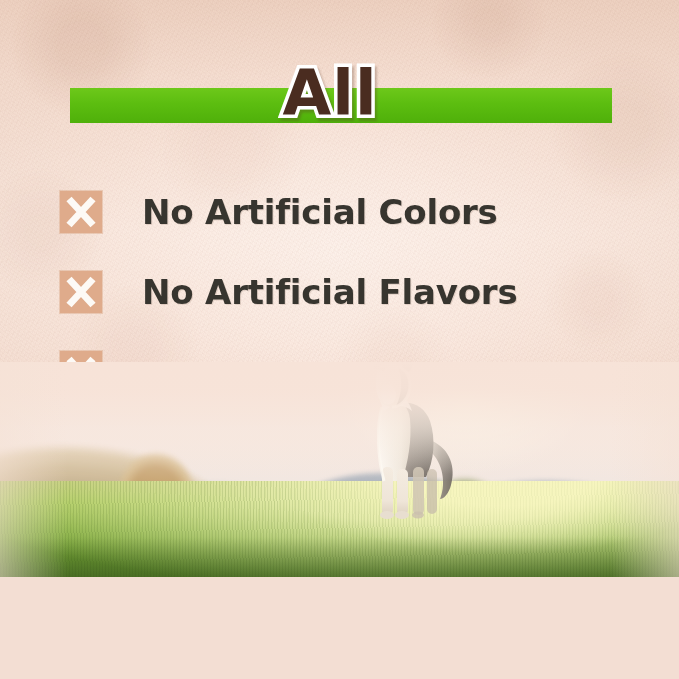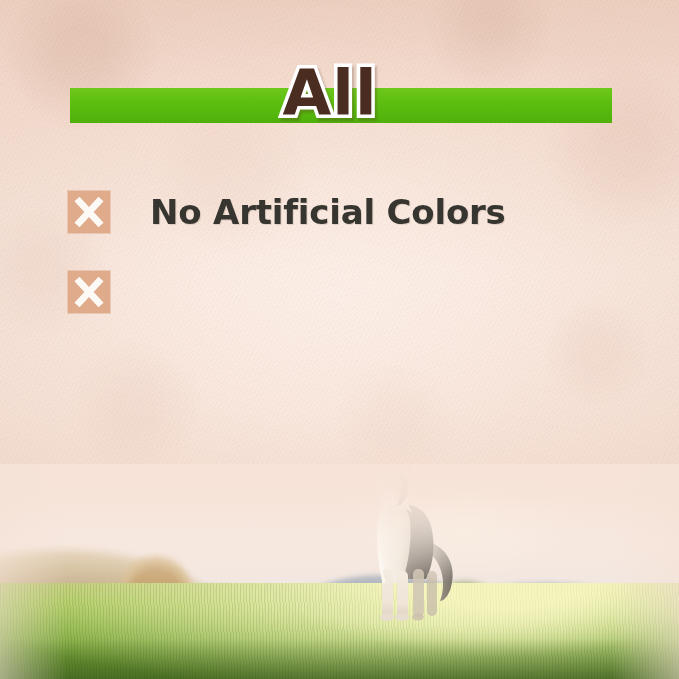--- a/index.html
+++ b/index.html
@@ -2,21 +2,21 @@
 <html><head>
 <meta charset="utf-8">
 <style>
   html,body{margin:0;padding:0;}
   body{
     width:679px;height:679px;overflow:hidden;
     font-family:"Liberation Sans", sans-serif;
     background:#f3ded3;
   }
   #poster{
-    position:relative;width:679px;height:679px;overflow:hidden;
+    position:relative;width:679px;height:577px;overflow:hidden;
     background:#f0d7cb;
   }
 
   
   .bg-base{
     position:absolute;inset:0;
     background:
       radial-gradient(ellipse 58% 46% at 50% 44%, #fdf2ec 0%, #fbeae1 34%, #f5ddd0 66%, #eed3c4 100%);
   }
   .bg-tint{
@@ -63,21 +63,21 @@
     color:#4a2c20;
     -webkit-text-stroke:7px #ffffff;
     paint-order:stroke fill;
     white-space:nowrap;
     filter:drop-shadow(2px 3px 1px rgba(90,55,35,.30));
   }
   .headline .w1{ margin-right:.30em; }
 
   
   .features{
-    position:absolute;left:68px;top:172px;width:560px;
+    position:absolute;left:60px;top:172px;width:560px;
   }
   .feature-row{
     display:flex;align-items:center;height:80px;
   }
   .xbox{
     position:relative;flex:0 0 auto;
     width:42px;height:42px;
     background:#dfab8b;
     box-shadow:0 0 0 1px rgba(222,178,150,.55);
   }
@@ -196,20 +196,28 @@
 
     <div class="feature-row">
       <div class="xbox">
         <svg width="42" height="42" viewBox="0 0 42 42" aria-hidden="true">
           <path d="M9 8 L33 34 M33 8 L9 34" stroke="#fdfaf6" stroke-width="7" stroke-linecap="butt" fill="none"></path>
         </svg>
       </div>
       <div class="feature-label">No Artificial Colors</div>
     </div>
 
+    <div class="feature-row">
+      <div class="xbox">
+        <svg width="42" height="42" viewBox="0 0 42 42" aria-hidden="true">
+          <path d="M9 8 L33 34 M33 8 L9 34" stroke="#fdfaf6" stroke-width="7" stroke-linecap="butt" fill="none"></path>
+        </svg>
+      </div>
+      <div class="feature-label">No Artificial Flavors</div>
+    </div>
 
 
     <div class="feature-row">
       <div class="xbox">
         <svg width="42" height="42" viewBox="0 0 42 42" aria-hidden="true">
           <path d="M9 8 L33 34 M33 8 L9 34" stroke="#fdfaf6" stroke-width="7" stroke-linecap="butt" fill="none"></path>
         </svg>
       </div>
     </div>
 

